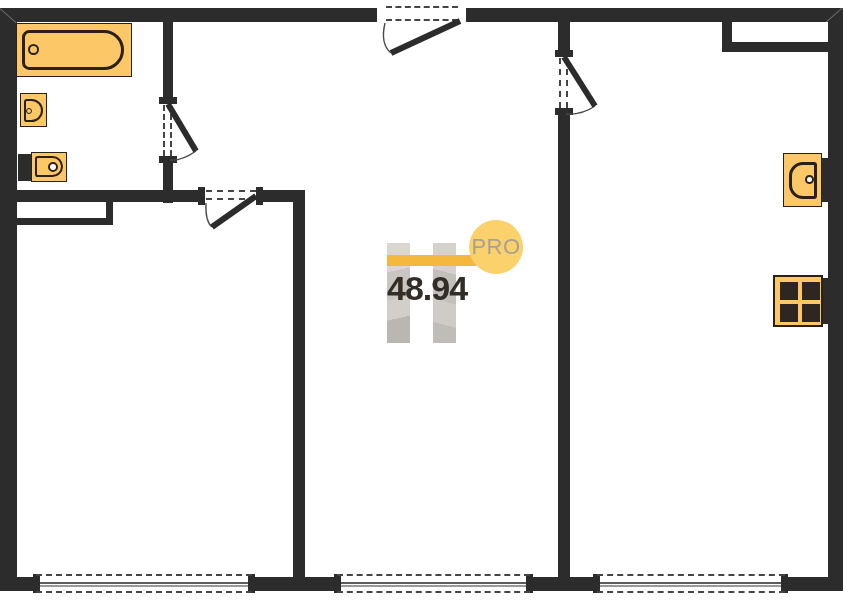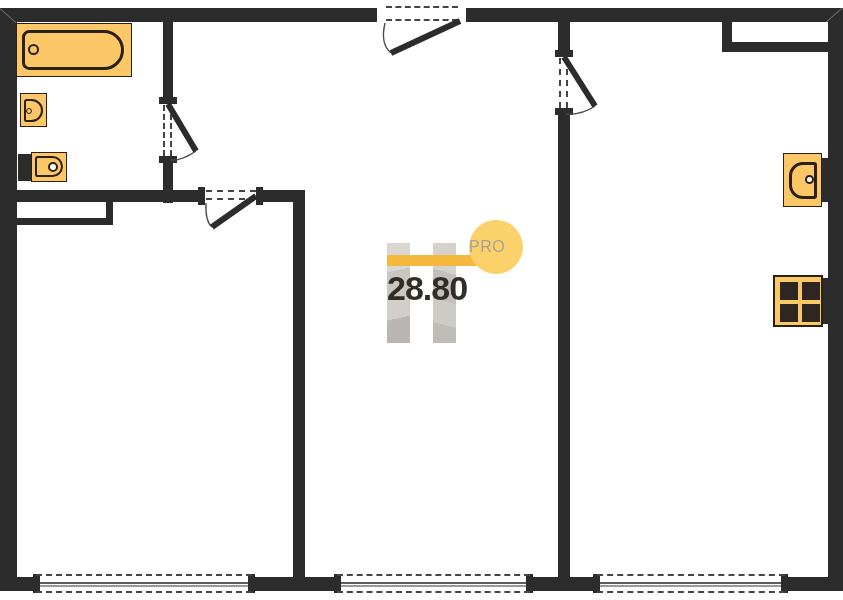--- a/index.html
+++ b/index.html
@@ -16,22 +16,22 @@
   .dot{position:absolute;border:2px solid var(--fix-stroke,#2a2014);border-radius:50%;background:var(--fix-fill,#fcc766);box-sizing:border-box;}
   .burner{position:absolute;width:18px;height:18px;background:#2e2620;}
   svg{position:absolute;left:0;top:0;}
   
   #wm{position:absolute;left:385px;top:215px;width:170px;height:140px;}
   .wm-bar{position:absolute;top:28px;width:23px;height:100px;}
   .wm-bar.b1{left:2px;background:linear-gradient(168deg,#dad6d1 0 28%,#c9c5c0 28% 55%,#d2cec9 55% 74%,#bab6b1 74%);}
   .wm-bar.b2{left:48px;background:linear-gradient(195deg,#d5d1cc 0 30%,#c3bfba 30% 58%,#cfcbc6 58% 80%,#c0bcb7 80%);}
   .wm-cross{position:absolute;left:2px;top:40px;width:91px;height:11px;background:var(--accent,#f4b83e);}
   .wm-badge{position:absolute;left:84px;top:5px;width:54px;height:54px;border-radius:50%;
-            background:var(--badge,#fbd16c);display:flex;align-items:center;
-            color:var(--badge-text,#a8a196);font-size:16px;letter-spacing:.5px;}
+            background:var(--badge,#fbd16c);display:flex;align-items:center;justify-content:center;
+            color:var(--badge-text,#a8a196);font-size:22px;letter-spacing:.5px;}
   .wm-area{position:absolute;left:2px;top:54px;color:var(--area-text,#332d27);
            font-size:34px;font-weight:700;letter-spacing:-1px;}
 </style>
 </head>
 <body>
 
 <div id="stage">
 
   <div class="w" style="left:0;top:8px;width:377px;height:14px;"></div>
   <div class="w" style="left:466px;top:8px;width:377px;height:14px;"></div>
@@ -150,16 +150,16 @@
     <div class="burner" style="left:27px;top:27px;"></div>
   </div>
 
   <div id="wm">
     <div class="wm-bar b1"></div>
     <div class="wm-bar b2"></div>
     <div class="wm-cross"></div>
     <div class="wm-badge">
       <span>PRO</span>
     </div>
-    <div class="wm-area">28.80</div>
+    <div class="wm-area">48.94</div>
   </div>
 
 </div>
 
 </body></html>

